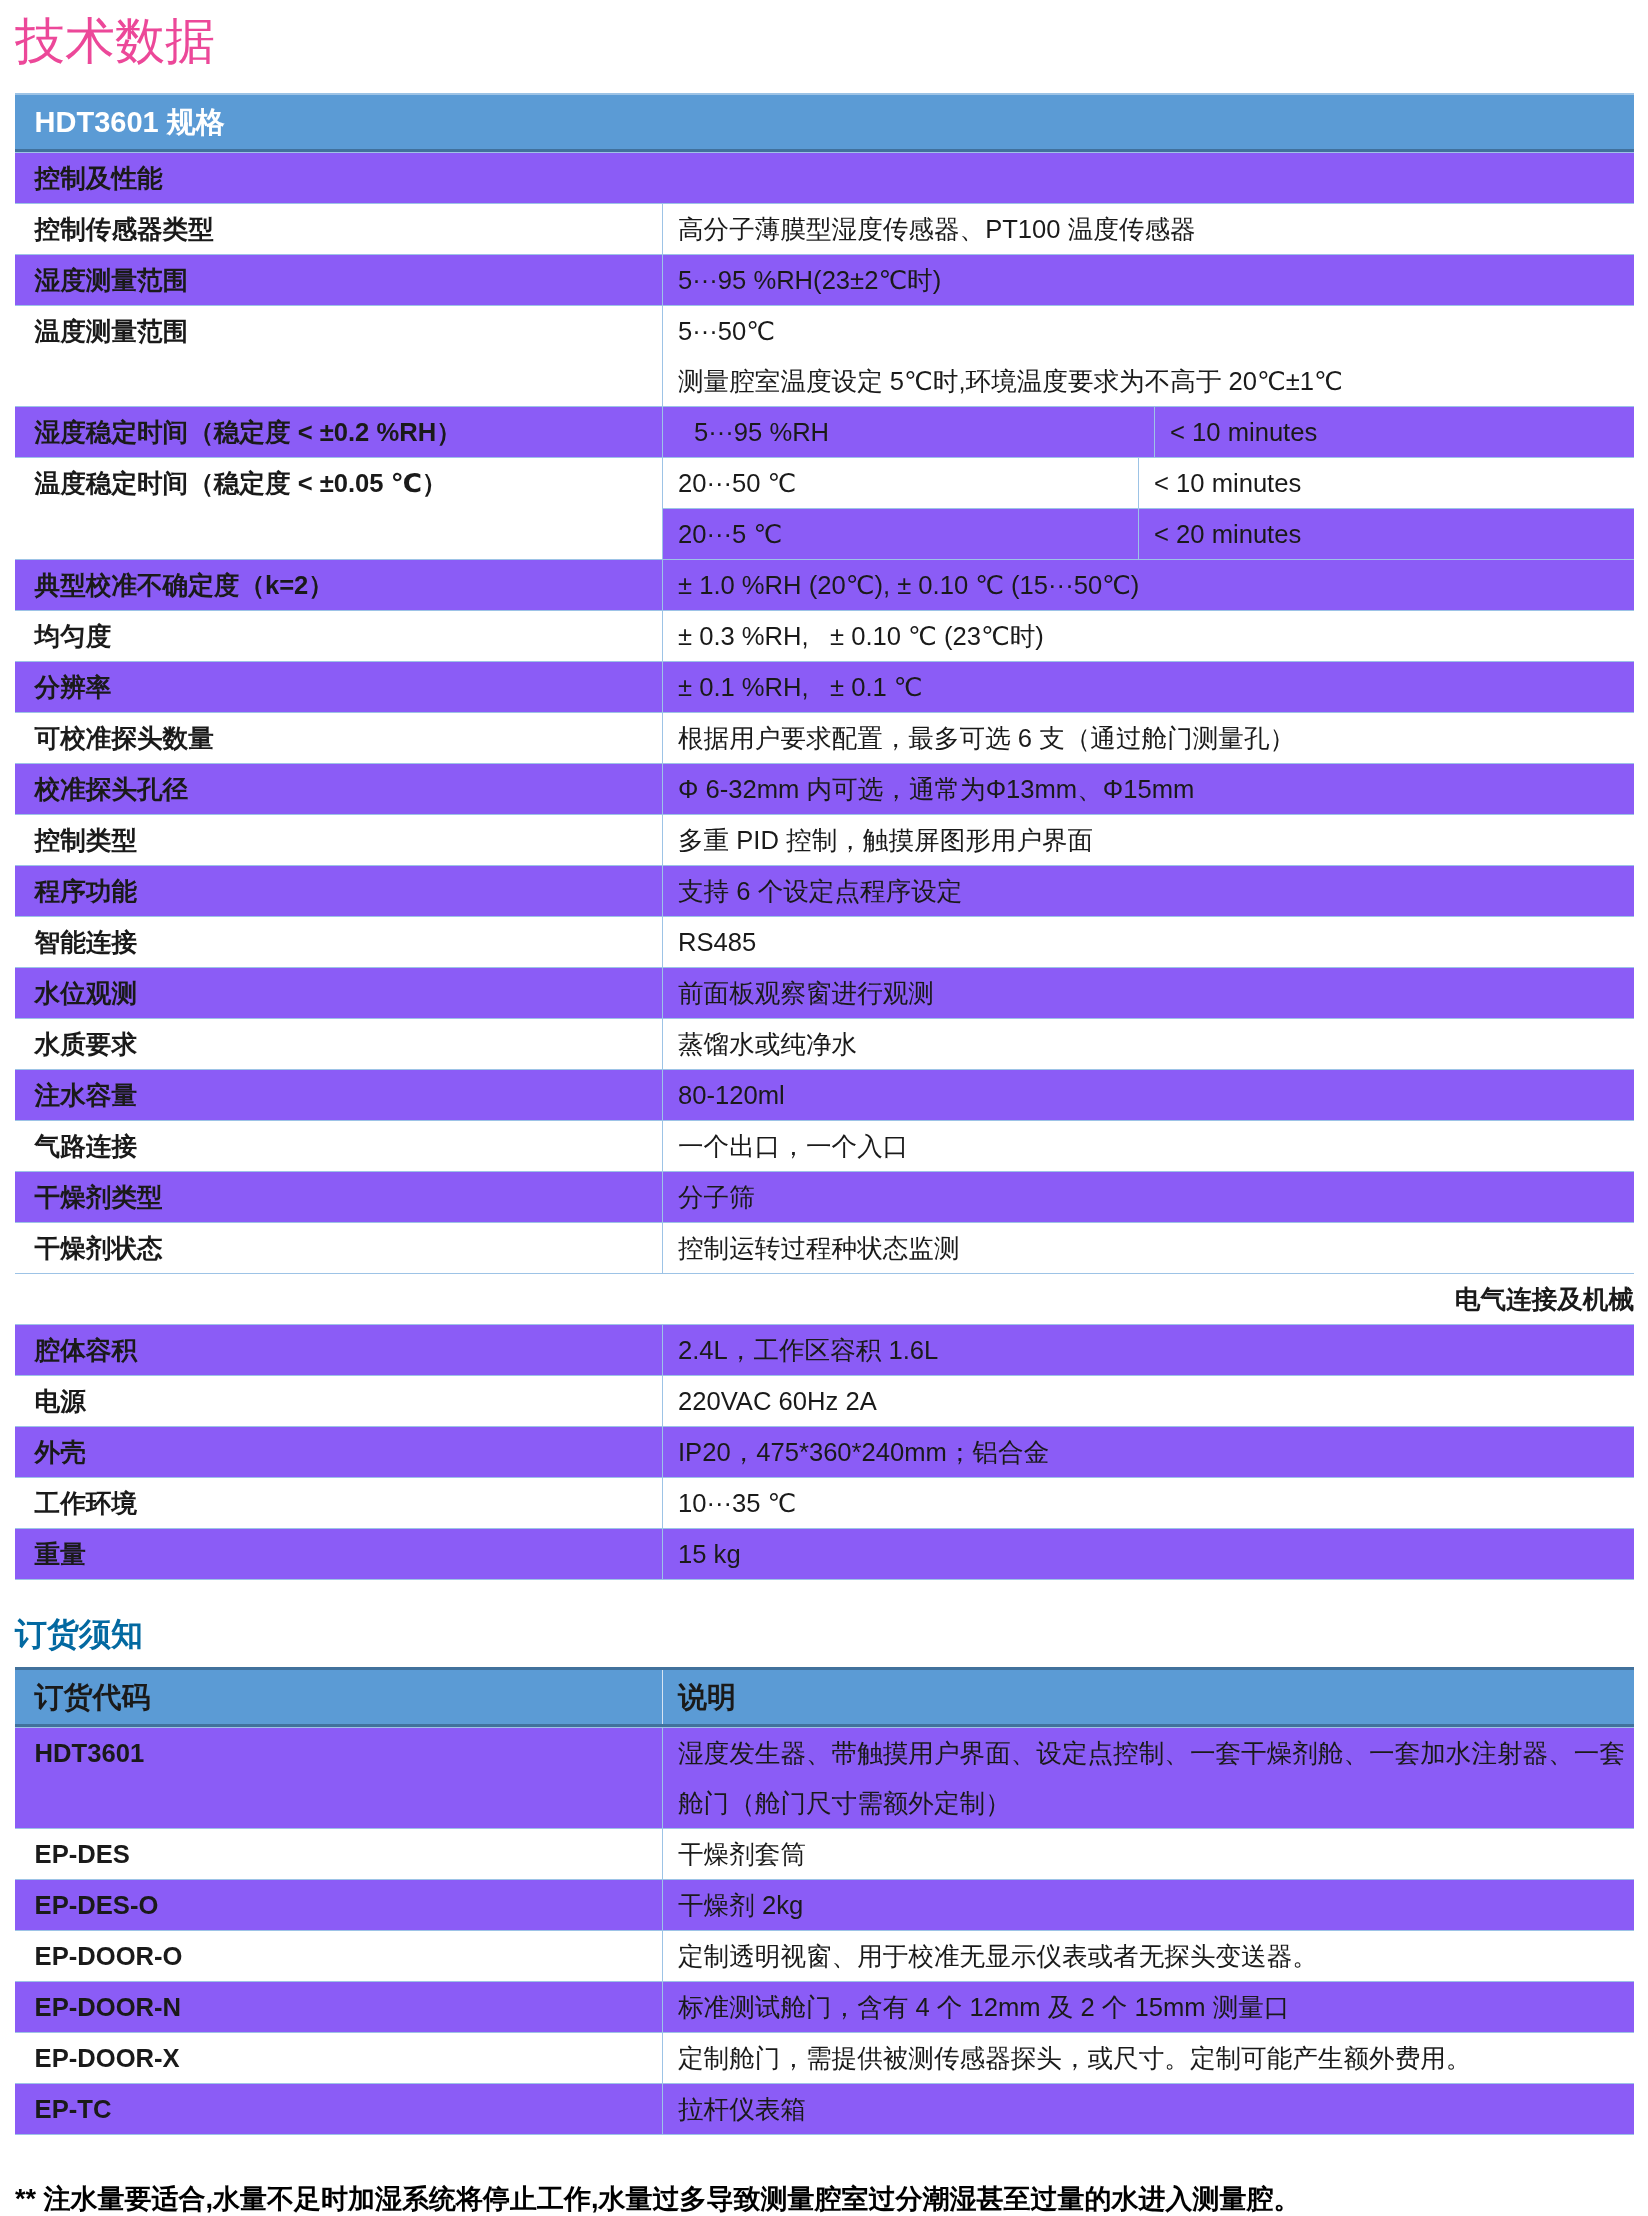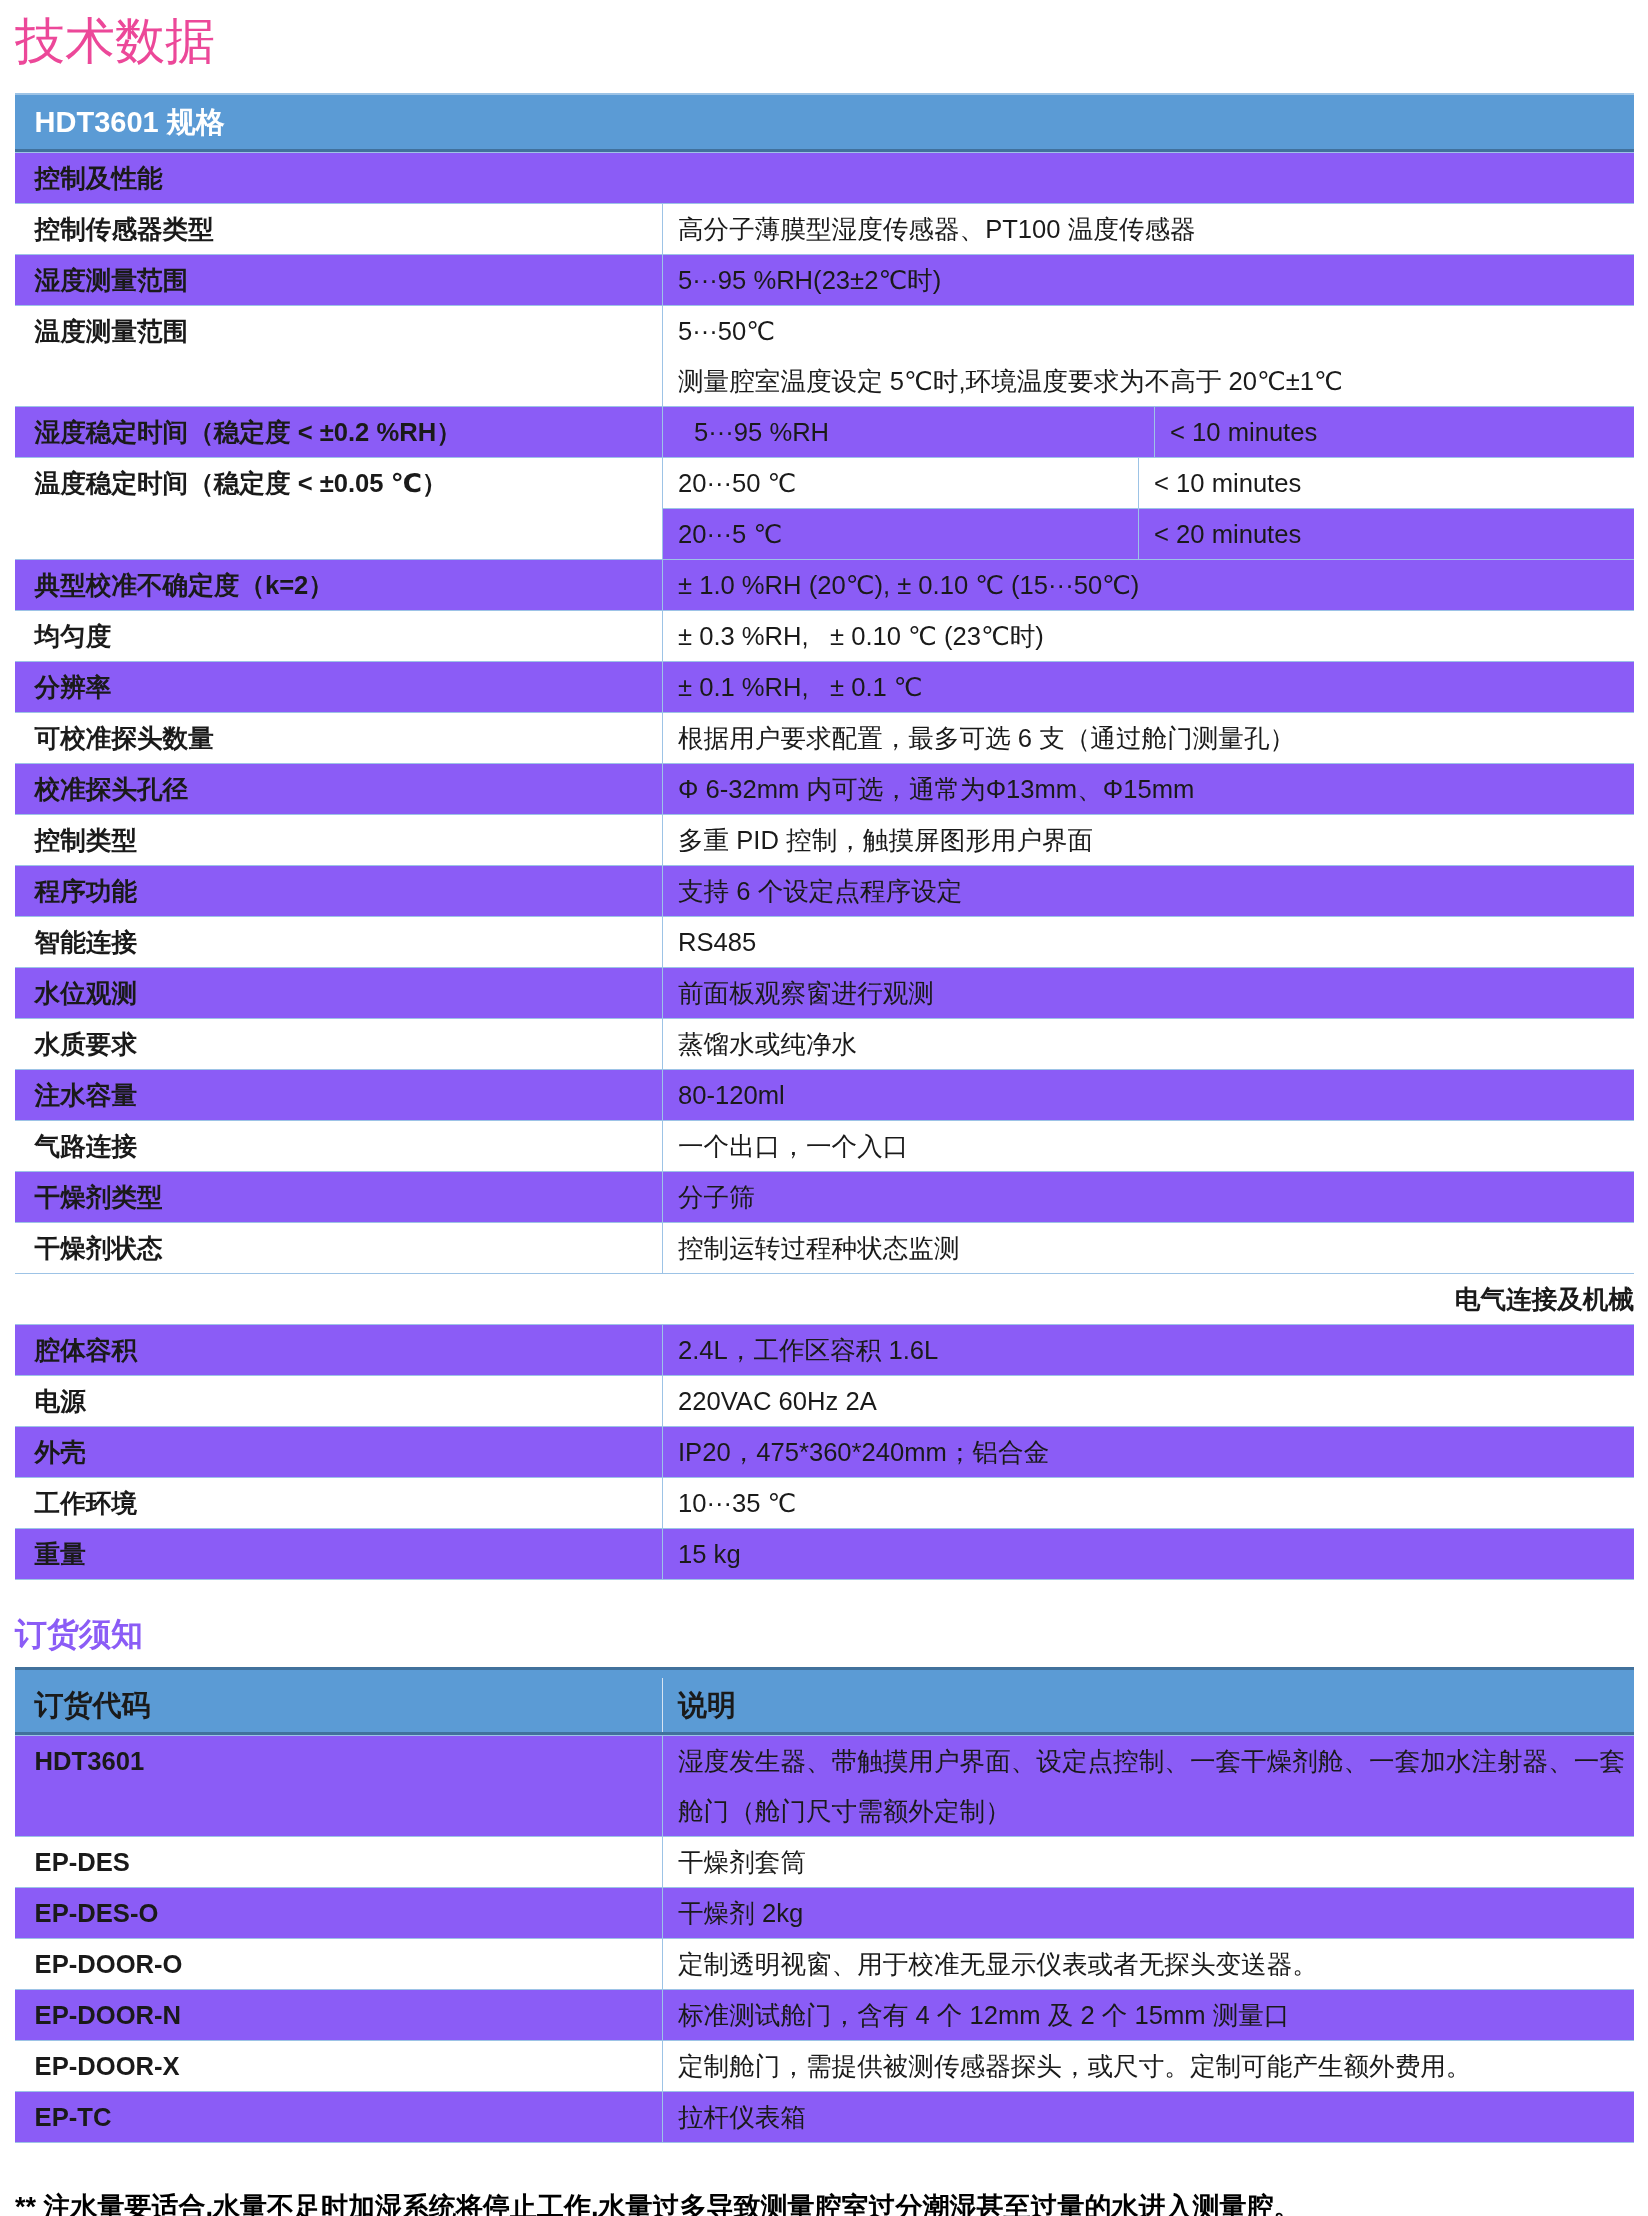--- a/index.html
+++ b/index.html
@@ -7,21 +7,21 @@
     width:1649px; min-height:2216px; box-sizing:border-box;
     background:#ffffff; color:#1a1a1a;
     font-family:"Liberation Sans","DejaVu Sans",sans-serif;
     padding-top:4.5px;
   }
   h1.title {
     color:#ec4899; font-size:50px; font-weight:normal;
     margin:6px 0 22.6px 15px; line-height:1.2;
   }
   h2.subheading {
-    color:#8b5cf6; font-size:32px; font-weight:bold;
+    color:#0369a1; font-size:32px; font-weight:bold;
     margin:35px 0 13.5px 15px; line-height:1.2;
   }
   .table { margin:0 15px; border-bottom:1.5px solid #9DC3E6; }
   .row { display:flex; border-top:1.5px solid #9DC3E6; min-height:50px; align-items:stretch; }
   .cellText { font-size:25.6px; line-height:50px; }
   .c1 { width:647px; box-sizing:border-box; padding-left:19.6px; flex-shrink:0; }
   .c2 { flex:1; box-sizing:border-box; border-left:1.5px solid #9DC3E6; padding-left:15px; }
   .full { width:100%; box-sizing:border-box; padding-left:19.6px; }
   .lbl { font-weight:bold; }
   .val { white-space:pre-wrap; }
@@ -39,21 +39,21 @@
   .v2 { flex:1; box-sizing:border-box; border-left:1.5px solid #9DC3E6; padding-left:15px; }
   .stack { flex:1; display:flex; flex-direction:column; border-left:1.5px solid #9DC3E6; padding-left:0; box-sizing:border-box; }
   .sub { display:flex; min-height:50px; }
   .sub + .sub { border-top:1.5px solid #9DC3E6; }
   .section2 .full { font-weight:bold;text-align:right; }
   
   .order .thead {
     background:#5B9BD5; min-height:54px;
     border-top:3px solid #41719C; border-bottom:3px solid #41719C;
   }
-  .order .thead .cellText { color:#1a1a1a; font-weight:bold; font-size:29px; line-height:54px;margin-top:8px; }
+  .order .thead .cellText { color:#1a1a1a; font-weight:bold; font-size:29px; line-height:54px; }
   .order .thead .c2 { border-left:1.5px solid #D6E4F2; }
   .footnote {
     font-size:27px; font-weight:bold; color:#000000;
     margin:47px 15px 15px 15px; line-height:1.3; white-space:pre-wrap;
   }
 </style>
 </head>
 <body>
 
 <div class="page">

